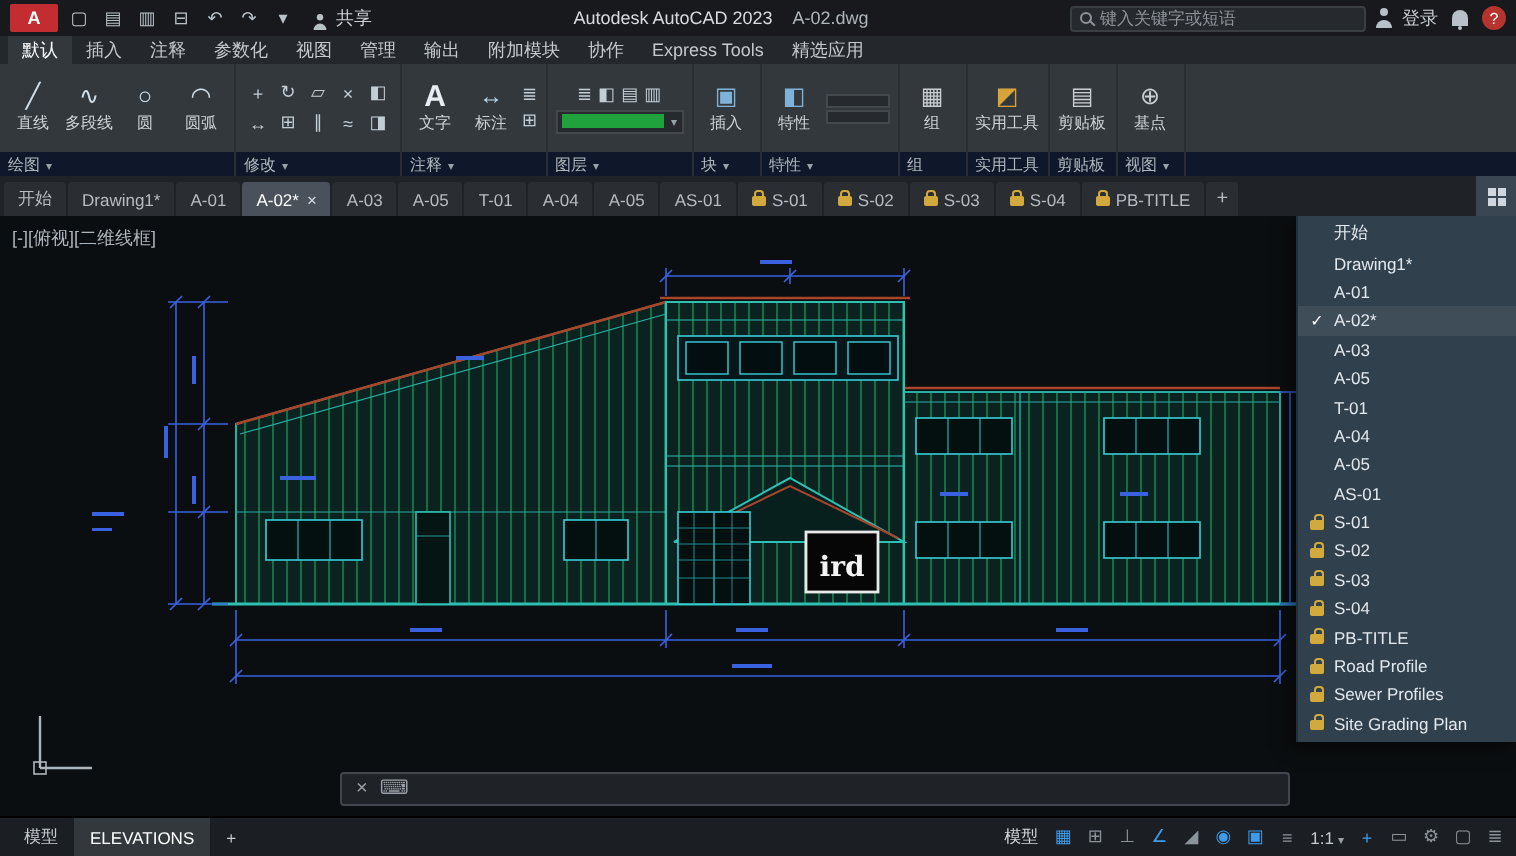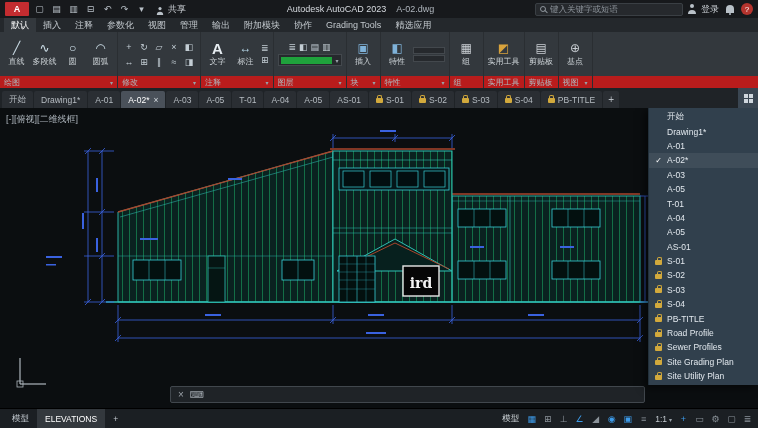--- a/index.html
+++ b/index.html
@@ -32,21 +32,21 @@
 
   
   .ribbon-tabs{height:14px;background:#24282c;display:flex;align-items:stretch;padding-left:4px;font-size:9px;color:#c3c9ce;flex:0 0 14px}
   .rtab{padding:0 7px;display:flex;align-items:center;cursor:default;white-space:nowrap}
   .rtab.active{background:#33383d;color:#fff}
 
   
   .ribbon{height:56px;background:#33383d;display:flex;font-size:8px;color:#ccd2d6;flex:0 0 56px}
   .panel{display:flex;flex-direction:column;border-right:1px solid #2a2e32}
   .panel-body{flex:1;display:flex;align-items:center;justify-content:center;padding:2px 4px;gap:3px}
-  .panel-label{height:12px;display:flex;align-items:center;justify-content:space-between;gap:1px;font-size:8px;color:#aeb6bc;background:#b91c1c;white-space:nowrap;padding:0 4px}
+  .panel-label{height:12px;display:flex;align-items:center;justify-content:flex-start;gap:1px;font-size:8px;color:#aeb6bc;background:#0f172a;white-space:nowrap;padding:0 4px}
   .dd:after{content:"▾";font-size:6px;color:#9aa2a9;margin-left:2px}
   .big-tool{display:flex;flex-direction:column;align-items:center;justify-content:center;min-width:25px;gap:1px;cursor:default}
   .tool-ic{font-size:12px;line-height:13px;color:#cfe0ea}
   .tool-lb{font-size:8px;color:#ccd2d6;white-space:nowrap}
   .big-a{font-size:15px;font-weight:bold;color:#e7edf2}
   .dim-ic{color:#b8d9ea}
   .mod-grid{display:grid;grid-template-columns:repeat(5,14px);grid-auto-rows:14px;gap:1px}
   .mod-ic{display:flex;align-items:center;justify-content:center;font-size:9px;color:#c3cdd4;cursor:default}
   .col{display:flex;flex-direction:column;align-items:center;justify-content:center;gap:2px}
   .lay-icons{display:flex;gap:3px}
@@ -138,21 +138,21 @@
   <div class="ribbon-tabs">
     <div class="rtab active">默认</div>
       <div class="rtab">插入</div>
       <div class="rtab">注释</div>
       <div class="rtab">参数化</div>
       <div class="rtab">视图</div>
       <div class="rtab">管理</div>
       <div class="rtab">输出</div>
       <div class="rtab">附加模块</div>
       <div class="rtab">协作</div>
-      <div class="rtab">Grading Tools</div>
+      <div class="rtab">Express Tools</div>
       <div class="rtab">精选应用</div>
   </div>
 
   <div class="ribbon">
     <div class="panel">
       <div class="panel-body">
         <div class="big-tool">
             <span class="tool-ic">╱</span>
             <span class="tool-lb">直线</span>
           </div>
@@ -675,27 +675,20 @@
             <span class="lock"></span>
           </span>
           <span class="tm-label">Sewer Profiles</span>
         </div>
         <div class="tm-row locked">
           <span class="slot">
 
             <span class="lock"></span>
           </span>
           <span class="tm-label">Site Grading Plan</span>
-        </div>
-        <div class="tm-row locked">
-          <span class="slot">
-
-            <span class="lock"></span>
-          </span>
-          <span class="tm-label">Site Utility Plan</span>
         </div>
     </div>
   </div>
 
   <div class="statusbar">
     <div class="lay-tab">模型</div>
     <div class="lay-tab active">ELEVATIONS</div>
     <div class="lay-tab">+</div>
     <div class="sb-right">
       <span class="sb-model">模型</span>

